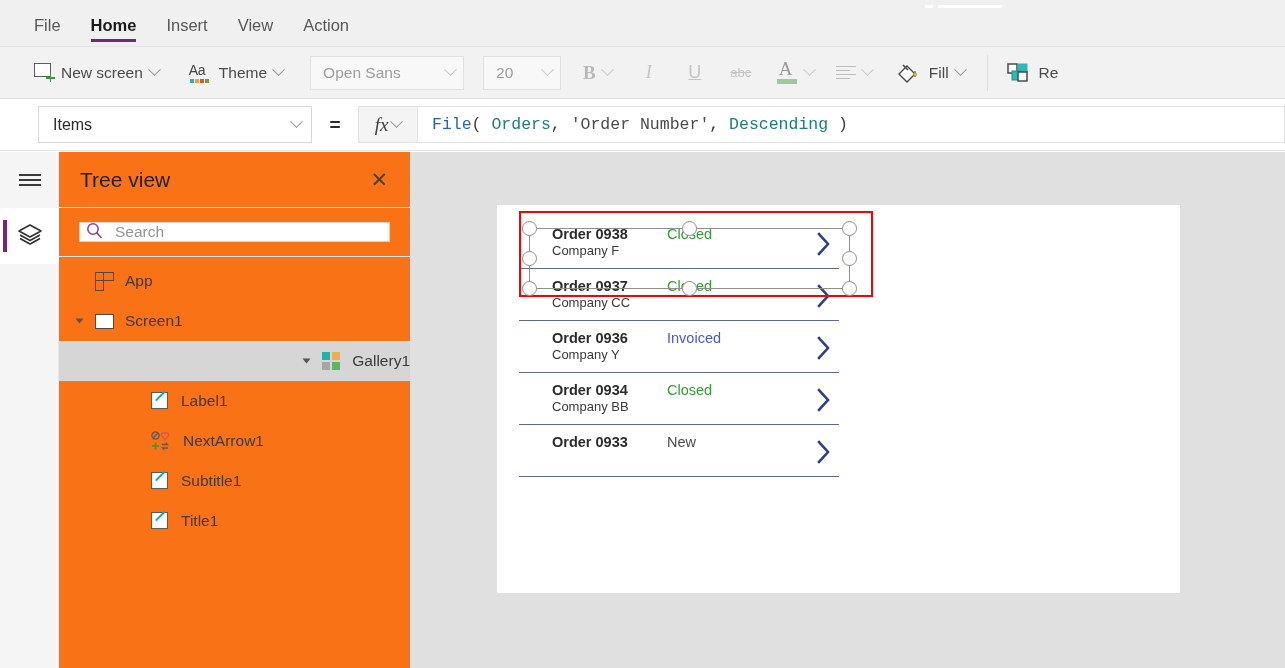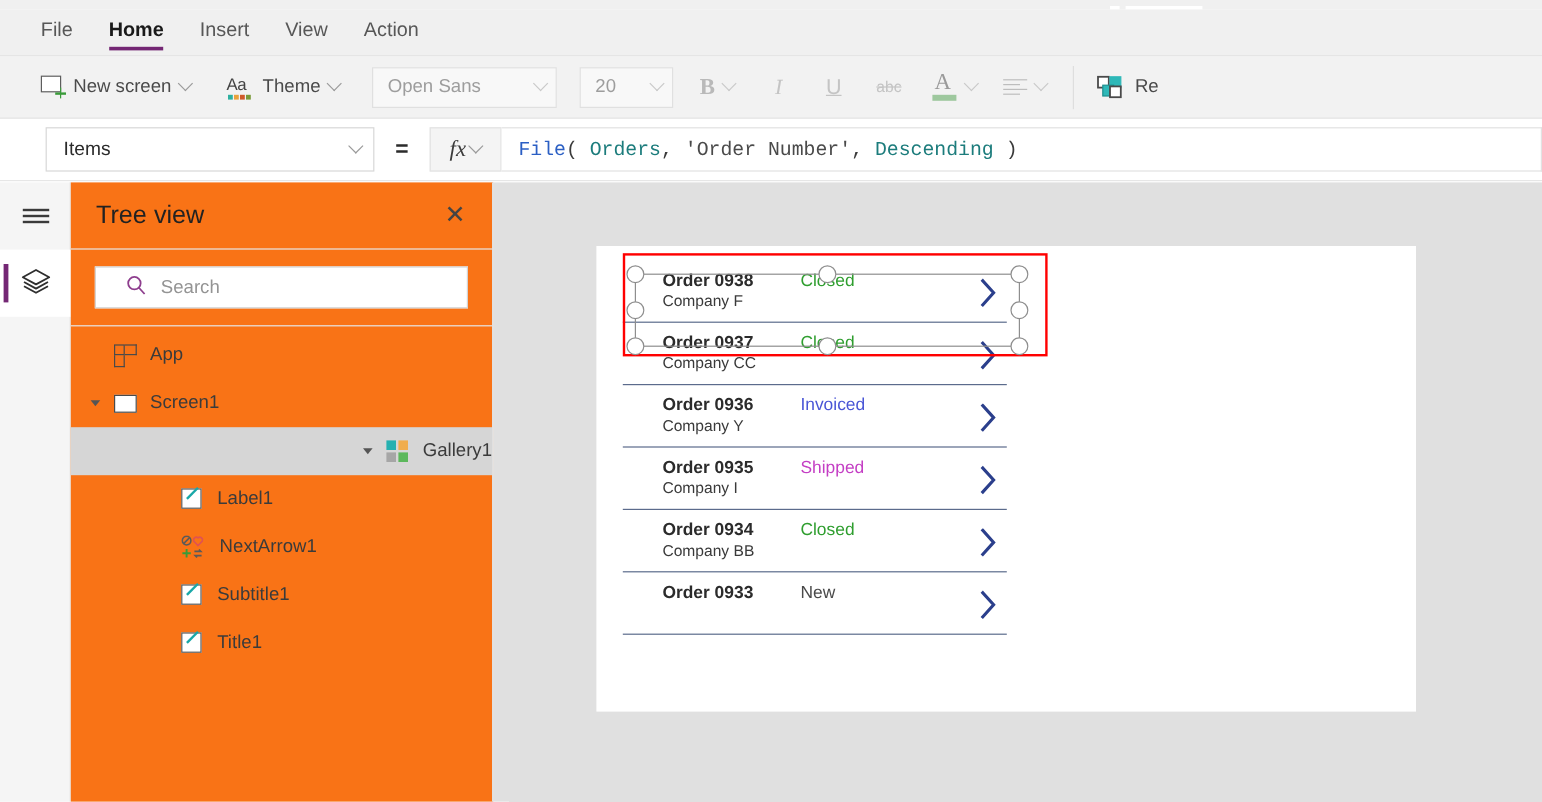--- a/index.html
+++ b/index.html
@@ -161,22 +161,22 @@
   }
   .tree-head {
     height: 56px; border-bottom: 1px solid #e6e6e6;
     display: flex; align-items: center; justify-content: space-between;
     padding: 0 22px 0 21px;
   }
   .tree-title { font-size: 21px; color: #222; }
   .tree-close { font-size: 21px; color: #444; cursor: pointer; line-height: 1; }
   .tree-search-wrap { padding: 14px 20px 14px 20px; border-bottom: 1px solid #e6e6e6; }
   .tree-search {
-    height: 35px; background: #fff; border: 1px solid #d3d3d3;
-    display: flex; align-items: center; padding-left: 25px; cursor: text;
+    height: 20px; background: #fff; border: 1px solid #d3d3d3;
+    display: flex; align-items: center; padding-left: 6px; cursor: text;
   }
   .tree-search .ph { font-size: 15.5px; color: #949494; margin-left: 12px; }
 
   .tree-rows { padding-top: 4px; }
   .trow {
     height: 40px; display: flex; align-items: center; cursor: pointer; position: relative;
   }
   .trow.sel { background: #d6d6d6; justify-content: flex-end; }
   .tri {
     width: 0; height: 0; border-left: 5px solid #555;
@@ -323,20 +323,31 @@
   <div class="rb" style="margin-left:22px">
     <span class="ico icon-align">
         <i></i>
         <i></i>
         <i></i>
         <i></i>
       </span>
     <span class="chev dim"></span>
   </div>
 
+  <div class="rb" style="margin-left:24px">
+    <span class="ico icon-fill">
+      <svg width="24" height="22" viewBox="0 0 24 22">
+        <path d="M3 12 L11 4 L19 12 L11 20 Z" fill="#ffffff" stroke="#4a4a4a" stroke-width="1.4"></path>
+        <path d="M7 3 L12 8" stroke="#4a4a4a" stroke-width="1.6" fill="none"></path>
+        <path d="M19 9 q3 4 0 6 q-3 -2 0 -6 z" fill="#e8c83c" stroke="#8a7a20" stroke-width="0.8"></path>
+      </svg>
+    </span>
+    <span class="rb-label" style="margin-left:9px">Fill</span>
+    <span class="chev"></span>
+  </div>
 
 
   <div class="sep-v" style="margin-left:22px"></div>
 
   <div class="rb" style="margin-left:18px">
     <span class="ico icon-reorder">
       <svg width="24" height="22" viewBox="0 0 24 22">
         <rect x="2" y="2" width="9" height="9" fill="#ffffff" stroke="#4a4a4a" stroke-width="1.5"></rect>
         <rect x="12" y="2" width="9" height="9" fill="#2eb8b8" stroke="#2eb8b8" stroke-width="1"></rect>
         <rect x="6" y="9" width="9" height="9" fill="#2eb8b8" stroke="#1d8f8f" stroke-width="1"></rect>
@@ -489,28 +500,20 @@
           <div class="g-sub">Company CC</div>
           <div class="g-status" style="color: rgb(47, 158, 47);">Closed</div>
           <div class="g-arrow"><svg width="18" height="26" viewBox="0 0 18 26">
               <path d="M4 3 L13 13 L4 23" fill="none" stroke="#2b3f8c" stroke-width="2.6" stroke-linecap="square"></path>
             </svg></div>
         </div>
         <div class="grow">
           <div class="g-title">Order 0936</div>
           <div class="g-sub">Company Y</div>
           <div class="g-status" style="color: rgb(74, 86, 214);">Invoiced</div>
-          <div class="g-arrow"><svg width="18" height="26" viewBox="0 0 18 26">
-              <path d="M4 3 L13 13 L4 23" fill="none" stroke="#2b3f8c" stroke-width="2.6" stroke-linecap="square"></path>
-            </svg></div>
-        </div>
-        <div class="grow">
-          <div class="g-title">Order 0935</div>
-          <div class="g-sub">Company I</div>
-          <div class="g-status" style="color: rgb(196, 62, 196);">Shipped</div>
           <div class="g-arrow"><svg width="18" height="26" viewBox="0 0 18 26">
               <path d="M4 3 L13 13 L4 23" fill="none" stroke="#2b3f8c" stroke-width="2.6" stroke-linecap="square"></path>
             </svg></div>
         </div>
         <div class="grow">
           <div class="g-title">Order 0934</div>
           <div class="g-sub">Company BB</div>
           <div class="g-status" style="color: rgb(47, 158, 47);">Closed</div>
           <div class="g-arrow"><svg width="18" height="26" viewBox="0 0 18 26">
               <path d="M4 3 L13 13 L4 23" fill="none" stroke="#2b3f8c" stroke-width="2.6" stroke-linecap="square"></path>

